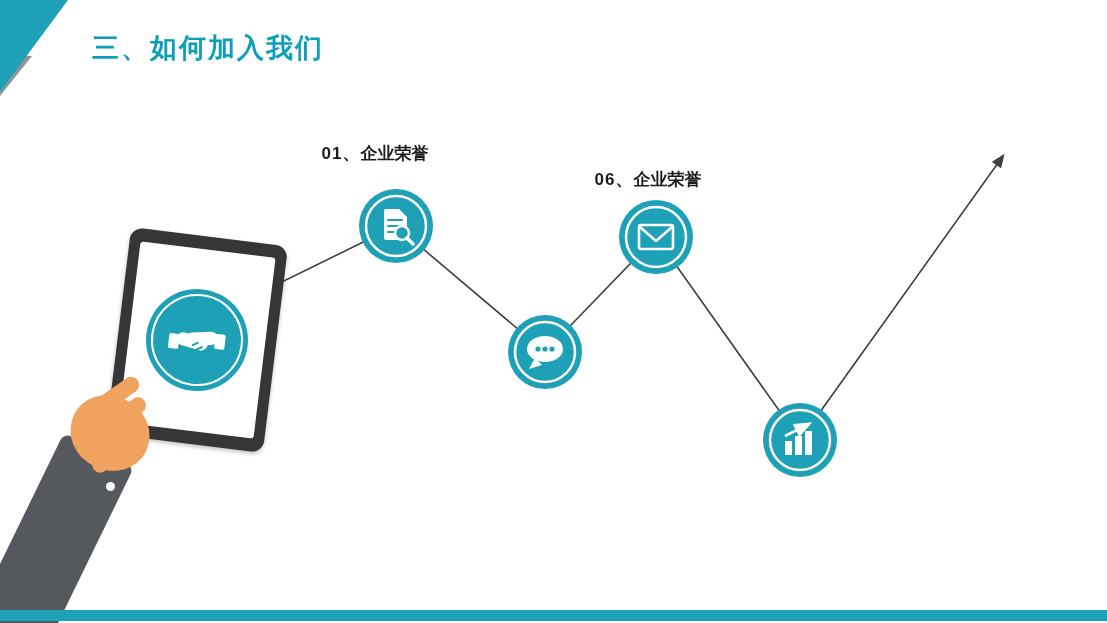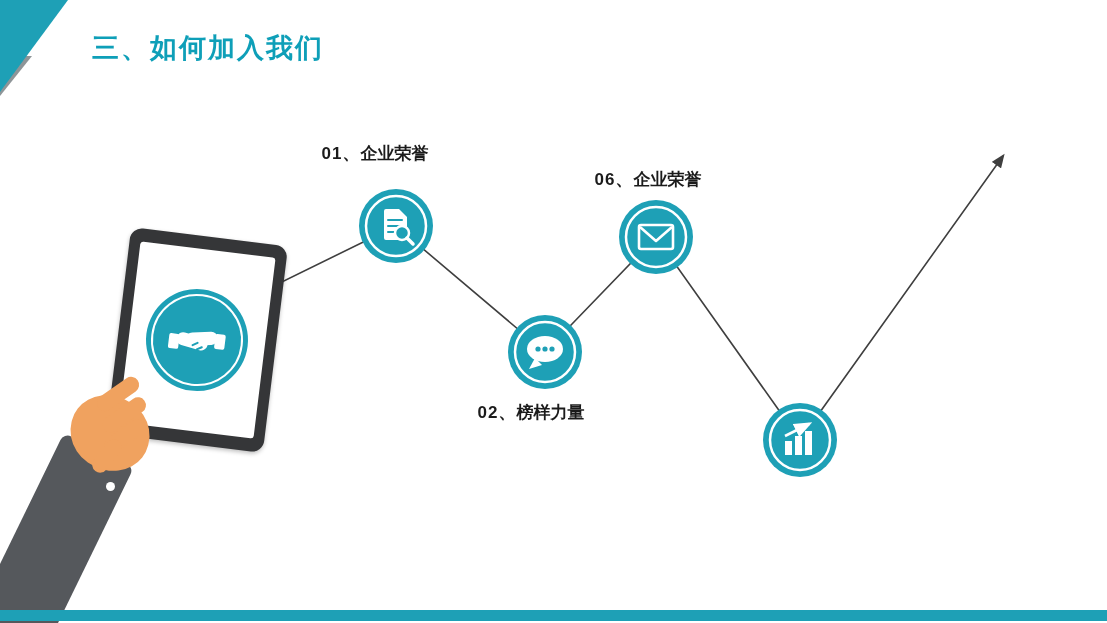--- a/index.html
+++ b/index.html
@@ -165,22 +165,19 @@
   <div class="palm"></div>
   <div class="finger f1"></div>
   <div class="finger f2"></div>
   <div class="finger f3"></div>
   <div class="finger thumb"></div>
   <div class="cuff-dot"></div>
 
   <div class="node-label" style="left:375px;top:142px;">
     <span class="num">01、</span><span class="txt">企业荣誉</span>
   </div>
-  <div class="node-label" style="left:531px;top:401px;">
-    <span class="num">02、</span><span class="txt">榜样力量</span>
-  </div>
   <div class="node-label" style="left:648px;top:168px;">
     <span class="num">06、</span><span class="txt">企业荣誉</span>
   </div>
 
   <div class="bottom-bar"></div>
 
 </div>
 
 </body></html>

